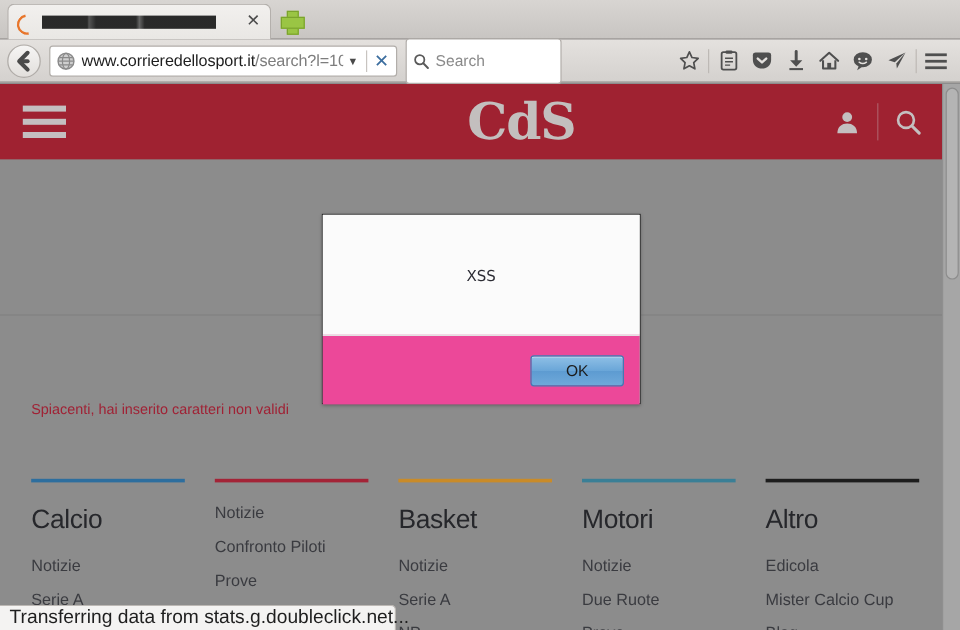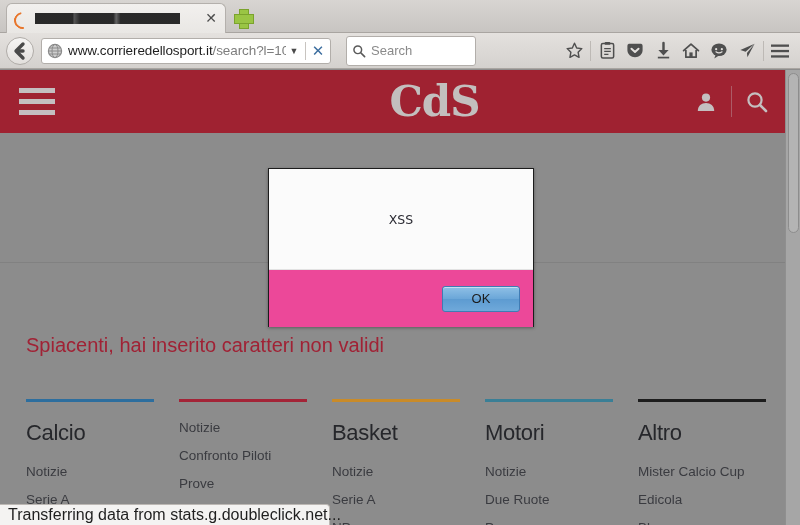--- a/index.html
+++ b/index.html
@@ -171,28 +171,28 @@
   .url-stop {
     flex: 0 0 18px;
     text-align: center;
     font-size: 15px;
     color: #3c6e9f;
     font-family: "DejaVu Sans", sans-serif;
   }
 
   .searchbar {
     flex: 0 0 130px;
-    height: 30px;
+    height: 38px;
     background: #fff;
     border: 1px solid #b2aeaa;
     border-radius: 3px;
     display: flex;
     align-items: center;
     padding: 0 5px;
-    margin-left: 15px;
+    margin-left: 7px;
   }
   .search-placeholder {
     font-size: 13px;
     color: #8a8a8a;
     margin-left: 5px;
   }
 
   .toolbar-icons {
     flex: 1 1 auto;
     display: flex;
@@ -287,21 +287,21 @@
   .soft-divider {
     position: absolute;
     left: 0; top: 129px;
     width: 785px; height: 1px;
     background: rgba(120,120,120,.55);
   }
 
   .error-msg {
     position: absolute;
     left: 26px; top: 201px;
-    font-size: 20px;
+    font-size: 12px;
     color: #a02235;
     white-space: nowrap;
   }
 
   .columns {
     position: absolute;
     left: 26px; top: 266px;
     width: 745px;
     display: flex;
   }
@@ -341,21 +341,21 @@
     left: 2px; top: 3px;
     width: 11px; height: 160px;
     background: #b4b4b4;
     border: 1px solid #8d8d8d;
     border-radius: 6px;
   }
 
   
   .modal {
     position: absolute;
-    left: 268px; top: 168px;
+    left: 268px; top: 178px;
     width: 266px; height: 159px;
     background: #fbfbfb;
     border: 1px solid #1c1c1c;
     box-shadow: 0 1px 3px rgba(0,0,0,.35);
     z-index: 50;
   }
   .modal-body {
     position: absolute;
     left: 0; top: 0;
     width: 100%; height: 100px;
@@ -591,22 +591,22 @@
           <div class="col-rule" style="background: rgb(58, 127, 150);"></div>
           <div class="col-title">Motori</div>
           <div class="col-link">Notizie</div>
           <div class="col-link">Due Ruote</div>
           <div class="col-link">Prove</div>
         </div>
 
         <div class="column">
           <div class="col-rule" style="background: rgb(29, 29, 29);"></div>
           <div class="col-title">Altro</div>
+          <div class="col-link">Edicola</div>
           <div class="col-link">Mister Calcio Cup</div>
-          <div class="col-link">Edicola</div>
           <div class="col-link">Blog</div>
         </div>
 
       </div>
     </div>
 
     <div class="scrollbar">
       <div class="scrollbar-thumb"></div>
     </div>
 

